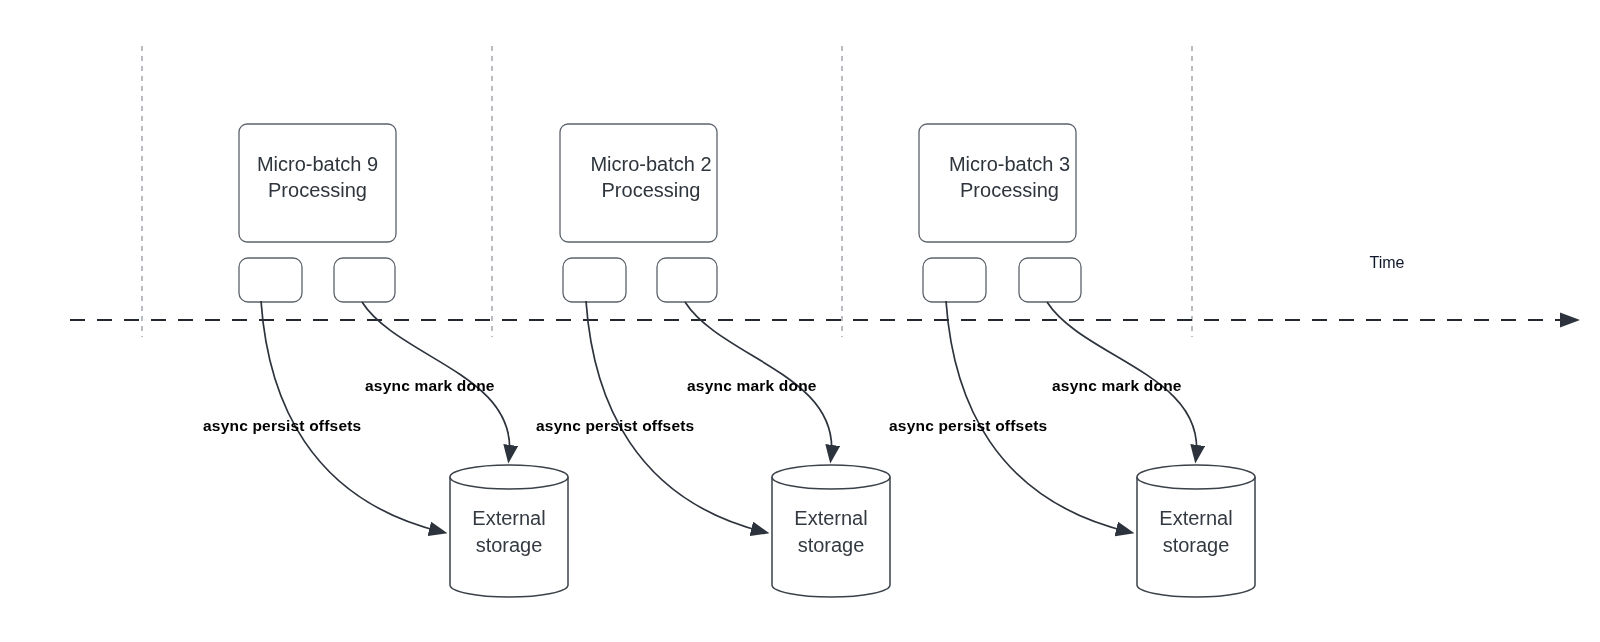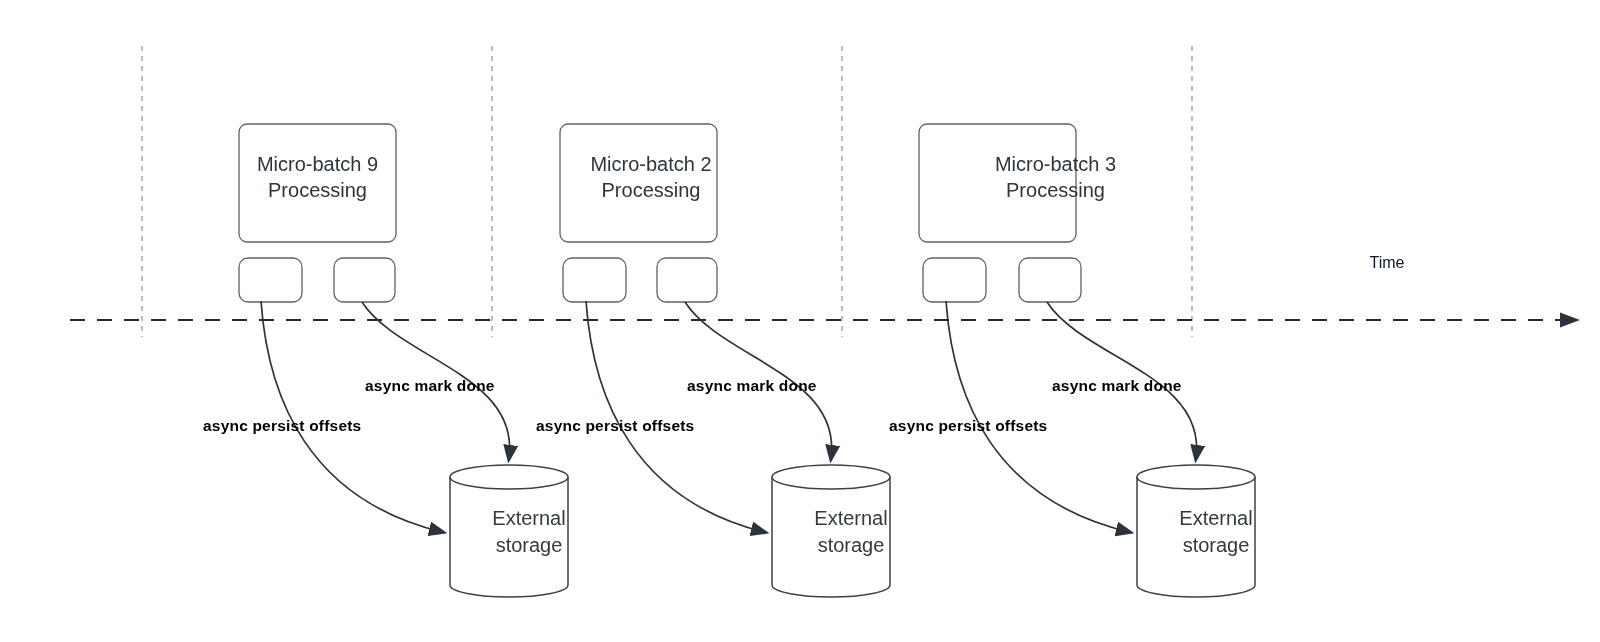--- a/index.html
+++ b/index.html
@@ -11,21 +11,21 @@
     overflow:hidden;
   }
   #diagram-svg{position:absolute;left:0;top:0;}
   .lbl{position:absolute;color:#33393f;}
   .box-lbl{
     font-size:20px;line-height:26px;text-align:center;
     white-space:pre-line;color:#2f353c;
   }
   .storage-lbl{
     font-size:20px;line-height:27px;text-align:center;
-    white-space:pre-line;color:#343a41;padding-left:20px;
+    white-space:pre-line;color:#343a41;
   }
   .async-lbl{
     font-size:15.5px;font-weight:bold;color:#000000;
     white-space:nowrap;letter-spacing:0.2px;
   }
   .time-lbl{font-size:16px;color:#0f172a;text-align:center;}
 </style>
 </head>
 <body>
 
@@ -68,21 +68,21 @@
     <path d="M1137 477 L1137 585 A59 12 0 0 0 1255 585 L1255 477" fill="#ffffff" stroke="#3b4149" stroke-width="1.5"></path>
     <ellipse cx="1196" cy="477" rx="59" ry="12" fill="#ffffff" stroke="#3b4149" stroke-width="1.5"></ellipse>
     <path d="M946 301 C953 400, 995 500, 1129 532" fill="none" stroke="#2d333c" stroke-width="1.7" marker-end="url(#arrow)"></path>
     <path d="M1047 302 C1083 358, 1207 375, 1196 458" fill="none" stroke="#2d333c" stroke-width="1.7" marker-end="url(#arrow)"></path>
   </svg>
 
   <div class="lbl box-lbl" style="left:239px;top:151px;width:157px;">Micro-batch 9
 Processing</div>
   <div class="lbl box-lbl" style="left:560px;top:151px;width:182px;">Micro-batch 2
 Processing</div>
-  <div class="lbl box-lbl" style="left:919px;top:151px;width:181px;margin-left:46px;">Micro-batch 3
+  <div class="lbl box-lbl" style="left:919px;top:151px;width:181px;">Micro-batch 3
 Processing</div>
 
   <div class="lbl async-lbl" style="left:203px;top:417px;">async persist offsets</div>
   <div class="lbl async-lbl" style="left:536px;top:417px;">async persist offsets</div>
   <div class="lbl async-lbl" style="left:889px;top:417px;">async persist offsets</div>
 
   <div class="lbl async-lbl" style="left:365px;top:377px;">async mark done</div>
   <div class="lbl async-lbl" style="left:687px;top:377px;">async mark done</div>
   <div class="lbl async-lbl" style="left:1052px;top:377px;">async mark done</div>
 

